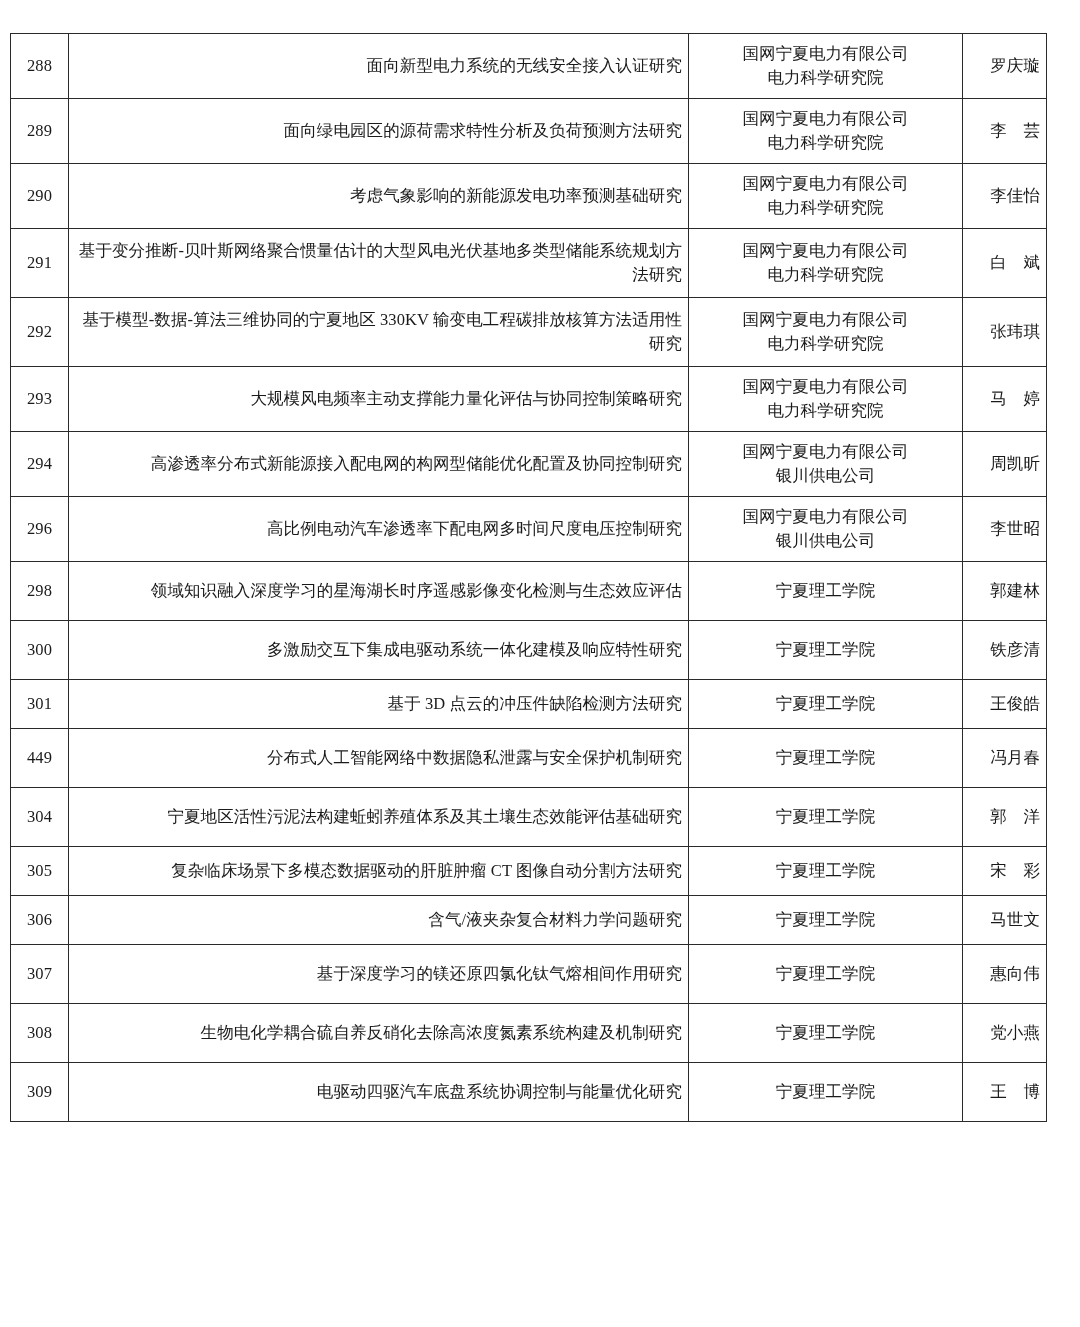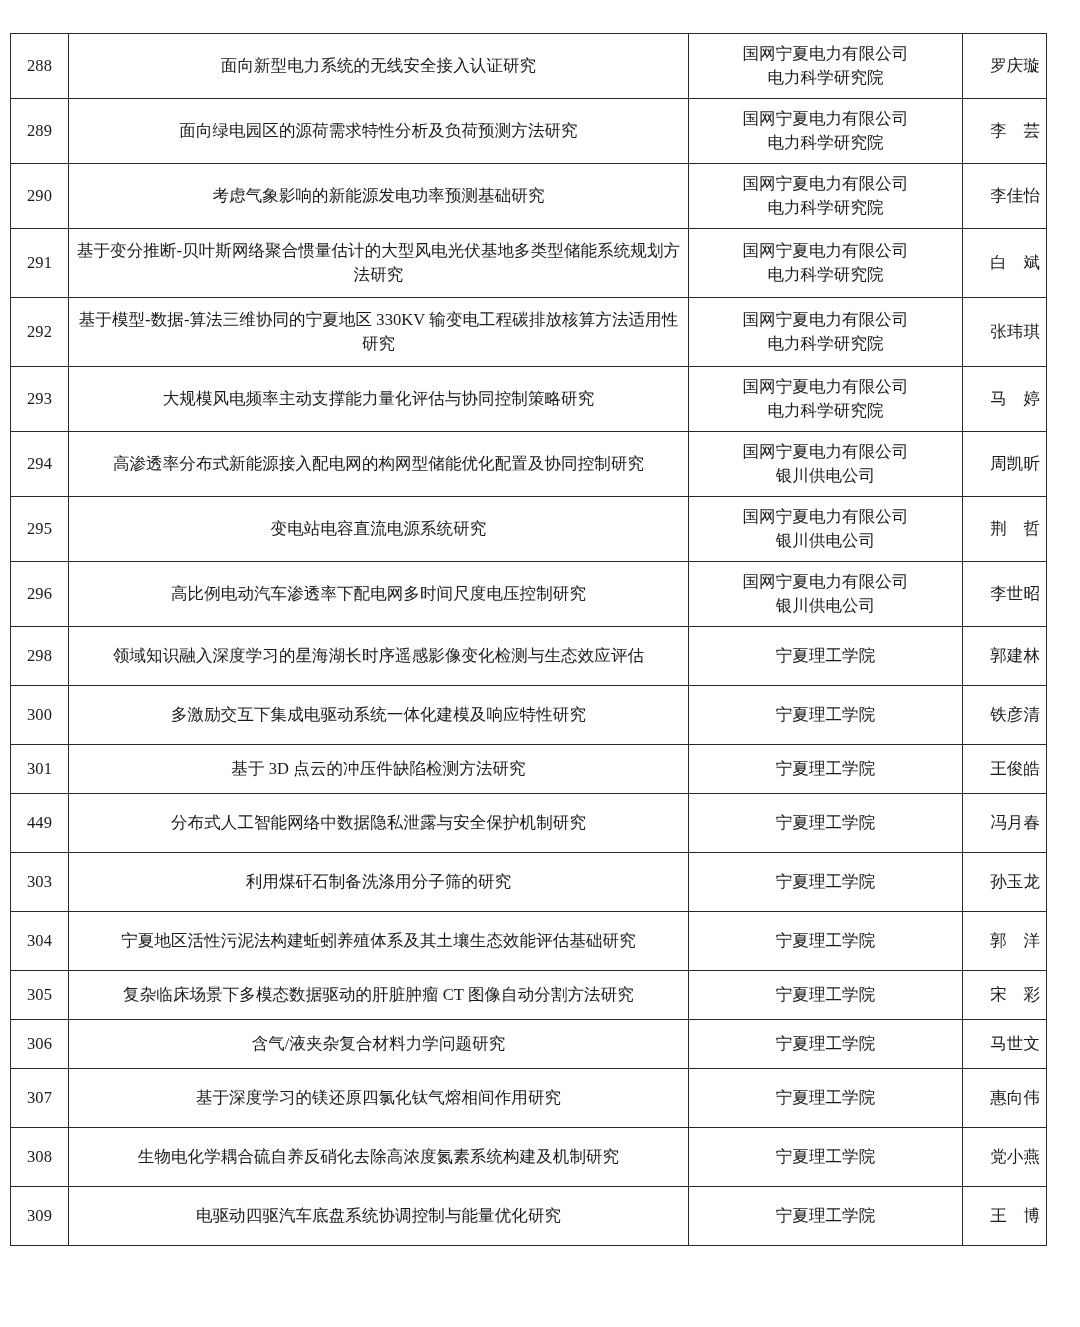--- a/index.html
+++ b/index.html
@@ -39,21 +39,21 @@
   col.c-title { width: 620px; }
   col.c-org   { width: 274px; }
   col.c-name  { width: 84px; }
 
   td.idx {
     text-align: center;
     font-size: 16.5px;
     font-family: "Liberation Serif", "DejaVu Serif", serif;
   }
   td.title {
-    text-align: center;
+    text-align: right;
     padding-left: 10px;
     padding-right: 8px;
   }
   td.org {
     text-align: center;
     padding-left: 10px;
     white-space: pre-line;
   }
   td.name {
     text-align: right;
@@ -120,27 +120,20 @@
           <td class="name">马　婷</td>
         </tr>
         <tr class="h-tall">
           <td class="idx">294</td>
           <td class="title">高渗透率分布式新能源接入配电网的构网型储能优化配置及协同控制研究</td>
           <td class="org">国网宁夏电力有限公司
 银川供电公司</td>
           <td class="name">周凯昕</td>
         </tr>
         <tr class="h-tall">
-          <td class="idx">295</td>
-          <td class="title">变电站电容直流电源系统研究</td>
-          <td class="org">国网宁夏电力有限公司
-银川供电公司</td>
-          <td class="name">荆　哲</td>
-        </tr>
-        <tr class="h-tall">
           <td class="idx">296</td>
           <td class="title">高比例电动汽车渗透率下配电网多时间尺度电压控制研究</td>
           <td class="org">国网宁夏电力有限公司
 银川供电公司</td>
           <td class="name">李世昭</td>
         </tr>
         <tr class="h-mid">
           <td class="idx">298</td>
           <td class="title">领域知识融入深度学习的星海湖长时序遥感影像变化检测与生态效应评估</td>
           <td class="org">宁夏理工学院</td>
@@ -156,26 +149,20 @@
           <td class="idx">301</td>
           <td class="title">基于 3D 点云的冲压件缺陷检测方法研究</td>
           <td class="org">宁夏理工学院</td>
           <td class="name">王俊皓</td>
         </tr>
         <tr class="h-mid">
           <td class="idx">449</td>
           <td class="title">分布式人工智能网络中数据隐私泄露与安全保护机制研究</td>
           <td class="org">宁夏理工学院</td>
           <td class="name">冯月春</td>
-        </tr>
-        <tr class="h-mid">
-          <td class="idx">303</td>
-          <td class="title">利用煤矸石制备洗涤用分子筛的研究</td>
-          <td class="org">宁夏理工学院</td>
-          <td class="name">孙玉龙</td>
         </tr>
         <tr class="h-mid">
           <td class="idx">304</td>
           <td class="title">宁夏地区活性污泥法构建蚯蚓养殖体系及其土壤生态效能评估基础研究</td>
           <td class="org">宁夏理工学院</td>
           <td class="name">郭　洋</td>
         </tr>
         <tr class="h-std">
           <td class="idx">305</td>
           <td class="title">复杂临床场景下多模态数据驱动的肝脏肿瘤 CT 图像自动分割方法研究</td>

